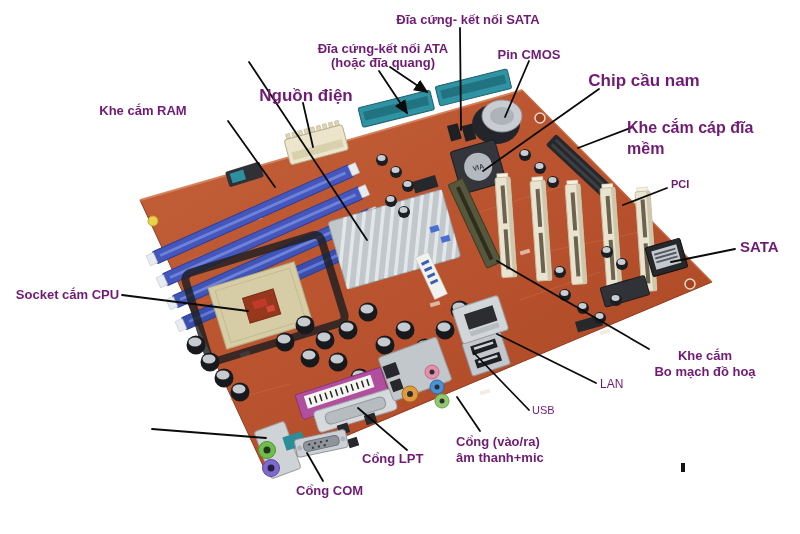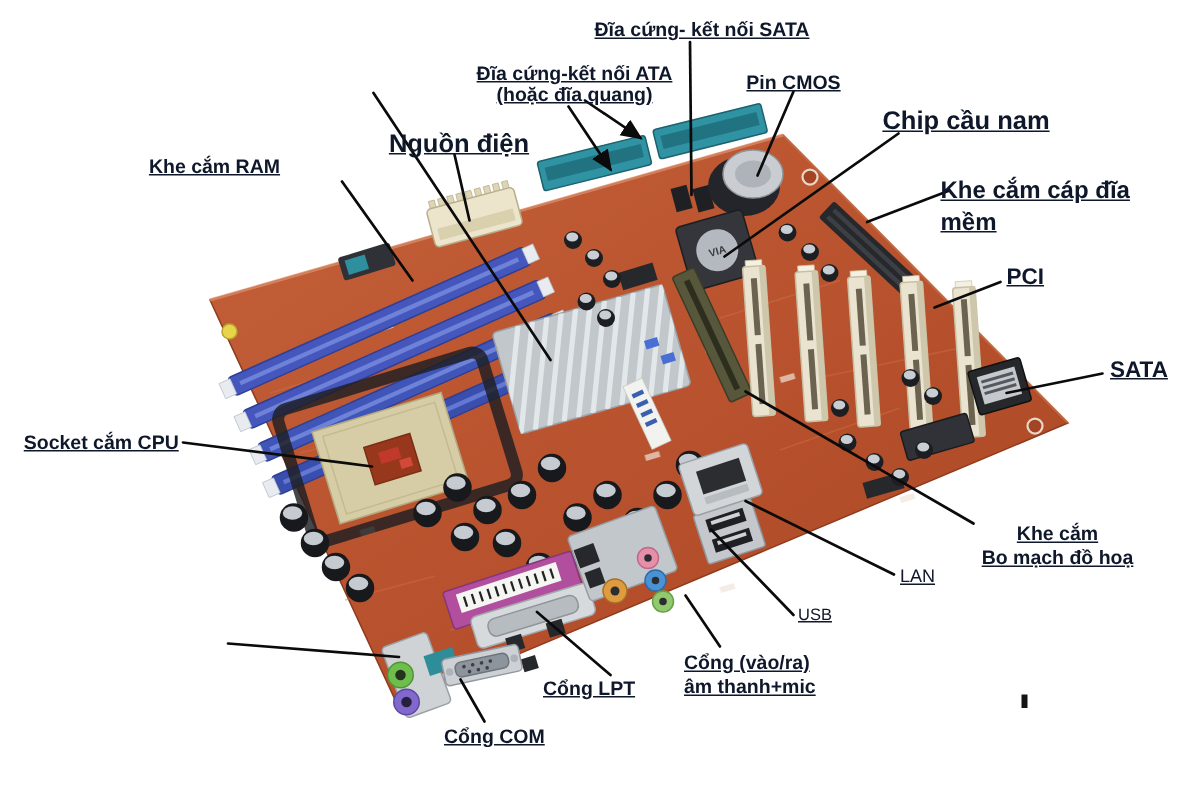--- a/index.html
+++ b/index.html
@@ -1,36 +1,36 @@
 <!DOCTYPE html>
 <html><head>
 <meta charset="utf-8">
 <style>
   html,body{margin:0;padding:0;background:#ffffff;}
   #stage{position:relative;width:800px;height:534px;background:#ffffff;overflow:hidden;
          font-family:"Liberation Sans","DejaVu Sans",sans-serif;color:#000;}
   #artwork{position:absolute;left:0;top:0;}
-  .lbl{position:absolute;font-weight:700;font-size:13px;line-height:15px;color:#0f172a;white-space:nowrap;text-decoration:underline;}
+  .lbl{position:absolute;font-weight:700;font-size:13px;line-height:15px;color:#701a75;white-space:nowrap;}
   .lbl span{display:block;}
   .ctr{text-align:center;}
   .big{font-size:19px;line-height:21px;}
   .med{font-size:17px;line-height:20px;}
   .med2{font-size:16px;line-height:21px;}
   .sm{font-weight:400;font-size:12px;}
   .usb{font-size:11px;}
   .two{line-height:16px;}
   #lbl-sata{left:318px;top:12px;width:300px;}
   #lbl-ata{left:293px;top:42px;width:180px;line-height:14px;}
   #lbl-cmos{left:479px;top:47px;width:100px;}
   #lbl-north{left:77px;top:35px;width:200px;}
   #lbl-power{left:226px;top:86px;width:160px;}
   #lbl-ram{left:63px;top:103px;width:160px;}
   #lbl-south{left:564px;top:71px;width:160px;}
   #lbl-floppy{left:627px;top:117px;}
-  #lbl-pci{left:671px;top:177px;font-size:15px;}
+  #lbl-pci{left:671px;top:177px;font-size:11px;}
   #lbl-bios{left:740px;top:239px;font-size:15px;}
   #lbl-socket{left:0px;top:287px;width:135px;}
   #lbl-gpu{left:625px;top:348px;width:160px;}
   #lbl-lan{left:600px;top:377px;}
   #lbl-usb{left:532px;top:403px;}
   #lbl-audio{left:456px;top:434px;}
   #lbl-lpt{left:362px;top:451px;}
   #lbl-com{left:296px;top:483px;}
   #lbl-mouse{left:33px;top:413px;width:120px;}
 </style>

